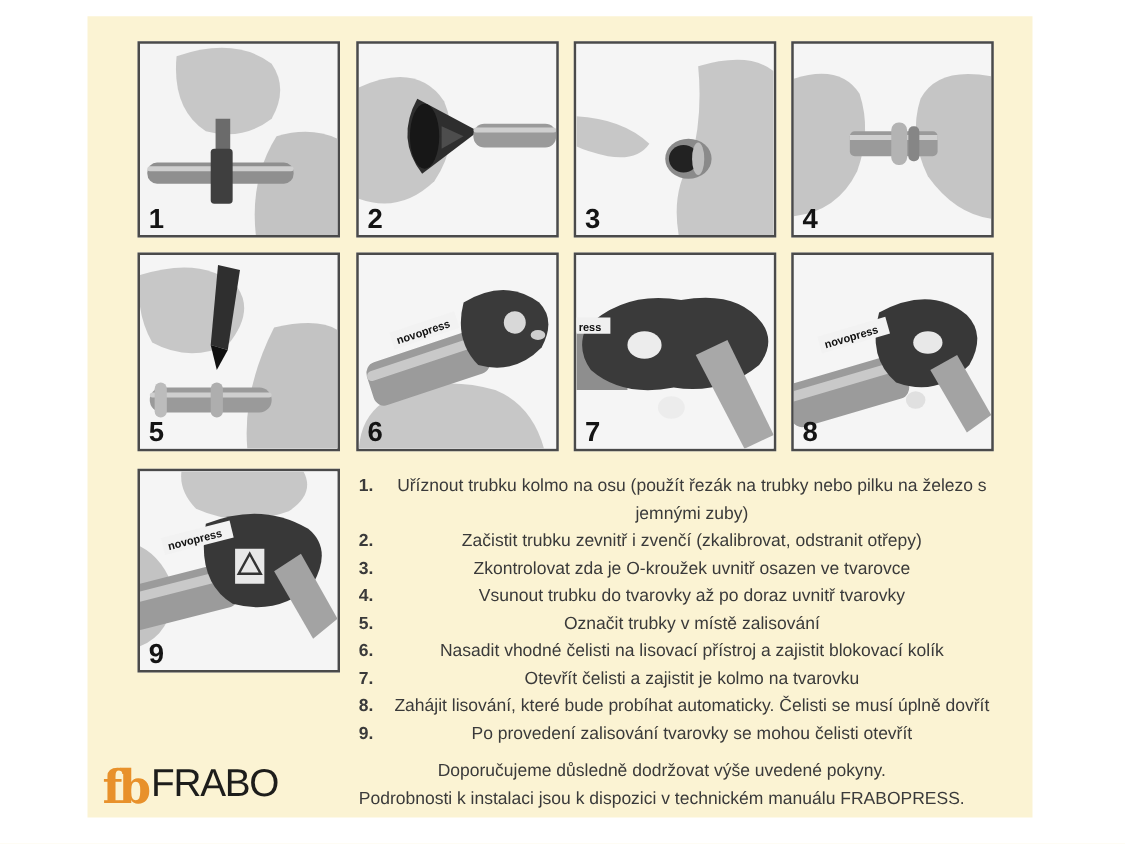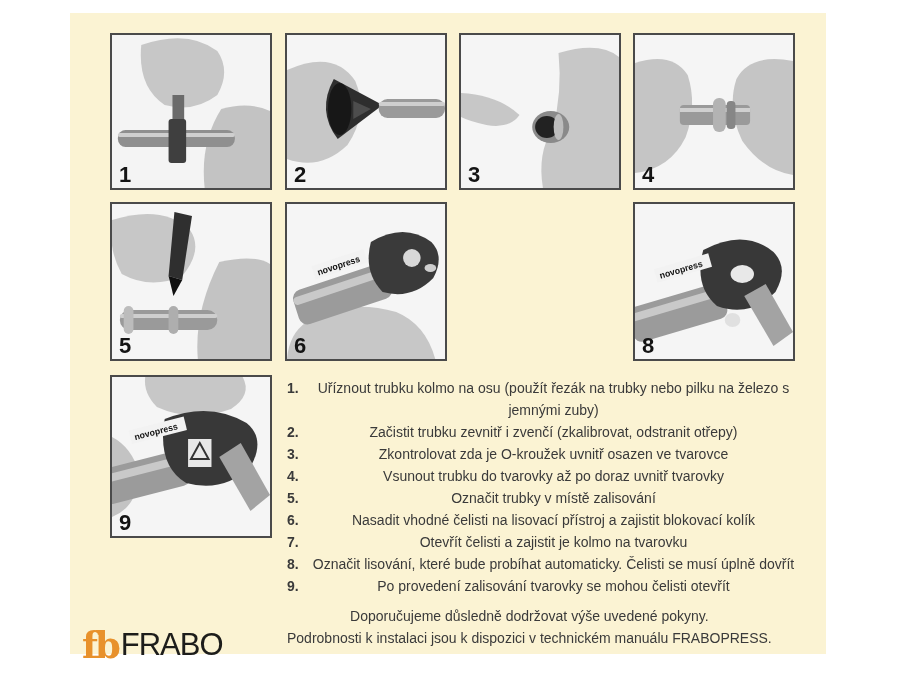--- a/index.html
+++ b/index.html
@@ -36,21 +36,21 @@
   }
   .item{display:flex;font-size:14px;line-height:22px;}
   .item .n{width:25px;font-weight:bold;flex:none;}
   .item .t{flex:1;text-align:center;}
   .footnote{
     position:absolute;left:217px;top:592px;
     font-size:14px;line-height:22px;color:#3a3a3a;text-align:center;
   }
   .logo{
     position:absolute;left:12px;top:596px;
-    display:flex;align-items:center;margin-top:16px;
+    display:flex;align-items:flex-start;
   }
   .logo .mark{
     color:#E8912B;
     font-family:"DejaVu Serif",serif;
     font-weight:bold;font-size:37px;line-height:40px;letter-spacing:-3px;
   }
   .logo .word{
     color:#1d1d1b;font-weight:normal;font-size:31px;letter-spacing:-1px;
     margin-left:3px;
   }
@@ -139,20 +139,33 @@
       <circle cx="128" cy="54" r="9" fill="#d8d8d8"></circle>
       <ellipse cx="147" cy="64" rx="6" ry="4" fill="#cfcfcf"></ellipse>
       <g transform="rotate(-18 58 60)">
         <rect x="26" y="52" width="56" height="14" fill="#f2f2f2"></rect>
         <text class="lbl" x="30" y="63" font-size="9" fill="#111">novopress</text>
       </g>
     </svg>
     <div class="num">6</div>
   </div>
 
+  <div class="photo r2 c3">
+    <svg viewBox="0 0 162 155" preserveAspectRatio="none">
+      <rect width="162" height="155" fill="#f5f5f5"></rect>
+      <rect x="0" y="62" width="42" height="46" fill="#8e8e8e"></rect>
+      <path d="M8 58 Q40 28 86 36 Q132 28 152 54 Q164 70 150 88 Q120 112 80 106 Q38 114 12 92 Q0 76 8 58Z" fill="#3a3a3a"></path>
+      <ellipse cx="56" cy="72" rx="14" ry="11" fill="#ececec"></ellipse>
+      <ellipse cx="78" cy="122" rx="11" ry="9" fill="#ececec"></ellipse>
+      <path d="M98 80 L124 68 L162 144 L138 155 Z" fill="#a8a8a8"></path>
+      <rect x="0" y="50" width="28" height="13" fill="#f0f0f0"></rect>
+      <text class="lbl" x="2" y="61" font-size="9" fill="#111">ress</text>
+    </svg>
+    <div class="num">7</div>
+  </div>
 
   <div class="photo r2 c4">
     <svg viewBox="0 0 162 155" preserveAspectRatio="none">
       <rect width="162" height="155" fill="#f5f5f5"></rect>
       <g transform="rotate(-16 60 100)">
         <rect x="-8" y="86" width="100" height="36" rx="9" fill="#9b9b9b"></rect>
         <rect x="-8" y="92" width="100" height="8" rx="4" fill="#c9c9c9"></rect>
       </g>
       <path d="M70 46 Q112 24 142 48 Q158 64 144 88 Q118 114 84 102 Q60 82 70 46Z" fill="#383838"></path>
       <ellipse cx="110" cy="70" rx="12" ry="9" fill="#e8e8e8"></ellipse>
@@ -211,21 +224,21 @@
     <div class="item">
       <span class="n">6.</span>
       <span class="t">Nasadit vhodné čelisti na lisovací přístroj a zajistit blokovací kolík</span>
     </div>
     <div class="item">
       <span class="n">7.</span>
       <span class="t">Otevřít čelisti a zajistit je kolmo na tvarovku</span>
     </div>
     <div class="item">
       <span class="n">8.</span>
-      <span class="t">Označit lisování, které bude probíhat automaticky. Čelisti se musí úplně dovřít</span>
+      <span class="t">Zahájit lisování, které bude probíhat automaticky. Čelisti se musí úplně dovřít</span>
     </div>
     <div class="item">
       <span class="n">9.</span>
       <span class="t">Po provedení zalisování tvarovky se mohou čelisti otevřít</span>
     </div>
   </div>
 
   <div class="footnote">
     <div>Doporučujeme důsledně dodržovat výše uvedené pokyny.</div>
     <div>Podrobnosti k instalaci jsou k dispozici v technickém manuálu FRABOPRESS.</div>

